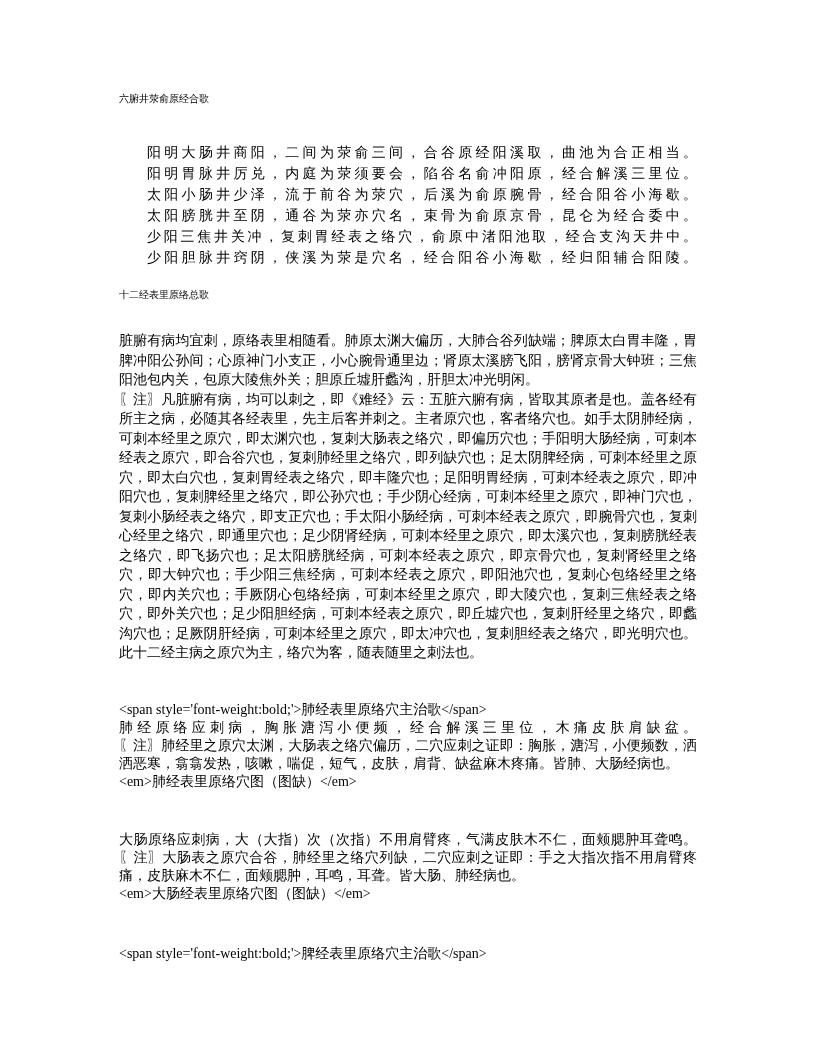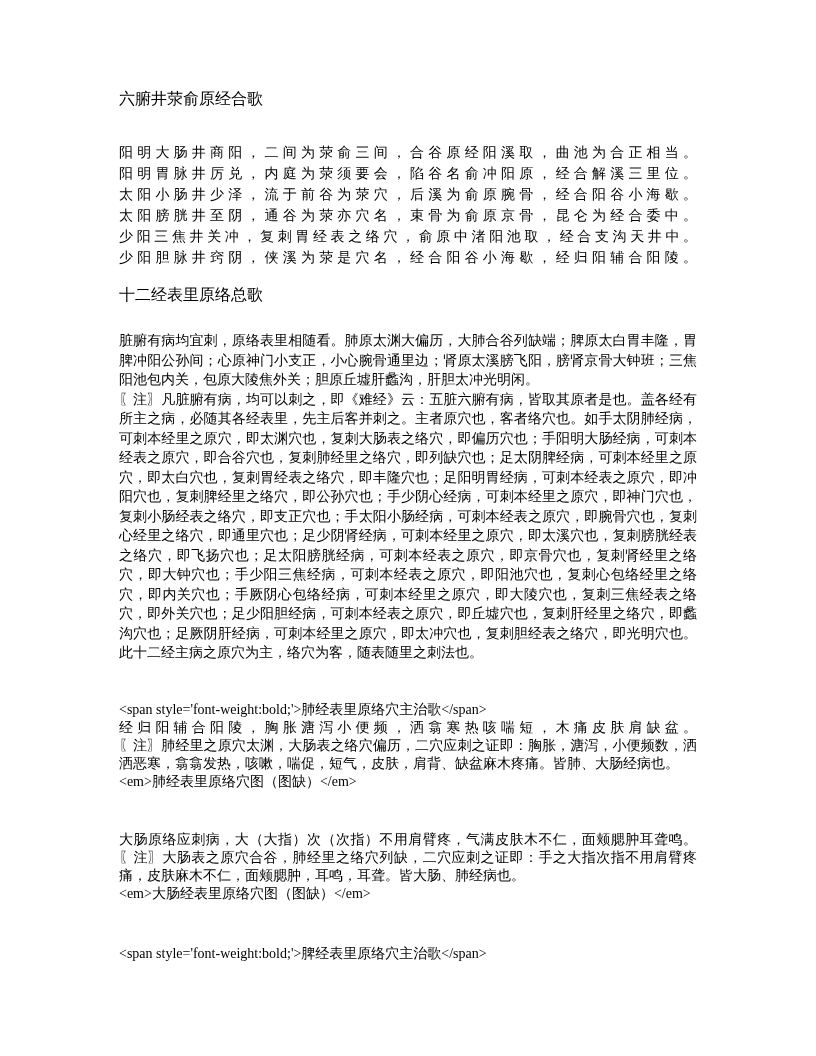--- a/index.html
+++ b/index.html
@@ -23,32 +23,33 @@
   .content {
     position: absolute;
     left: 119px;
     top: 88px;
     width: 578px;
     font-size: 14px;
   }
   .doc-title {
     margin: 0;
     font-weight: normal;
-    font-size: 16px;
+    font-size: 10px;
     line-height: 21px;
     text-align: left;
   }
   .poem {
     margin-top: 33px;
   }
   .poem-line {
     line-height: 21px;
     text-align: justify;
     text-align-last: justify;
     text-justify: inter-character;
+    margin-left: 28px;
   }
   .heading-gap {
     margin-top: 16px;
   }
   .para-group {
     margin-top: 26px;
   }
   .para {
     margin: 0;
     text-align: justify;
@@ -97,21 +98,21 @@
 
     <div class="doc-title heading-gap">十二经表里原络总歌</div>
 
     <div class="para-group">
       <p class="para">脏腑有病均宜刺，原络表里相随看。肺原太渊大偏历，大肺合谷列缺端；脾原太白胃丰隆，胃脾冲阳公孙间；心原神门小支正，小心腕骨通里边；肾原太溪膀飞阳，膀肾京骨大钟班；三焦阳池包内关，包原大陵焦外关；胆原丘墟肝蠡沟，肝胆太冲光明闲。</p>
       <p class="para">〖注〗凡脏腑有病，均可以刺之，即《难经》云：五脏六腑有病，皆取其原者是也。盖各经有所主之病，必随其各经表里，先主后客并刺之。主者原穴也，客者络穴也。如手太阴肺经病，可刺本经里之原穴，即太渊穴也，复刺大肠表之络穴，即偏历穴也；手阳明大肠经病，可刺本经表之原穴，即合谷穴也，复刺肺经里之络穴，即列缺穴也；足太阴脾经病，可刺本经里之原穴，即太白穴也，复刺胃经表之络穴，即丰隆穴也；足阳明胃经病，可刺本经表之原穴，即冲阳穴也，复刺脾经里之络穴，即公孙穴也；手少阴心经病，可刺本经里之原穴，即神门穴也，复刺小肠经表之络穴，即支正穴也；手太阳小肠经病，可刺本经表之原穴，即腕骨穴也，复刺心经里之络穴，即通里穴也；足少阴肾经病，可刺本经里之原穴，即太溪穴也，复刺膀胱经表之络穴，即飞扬穴也；足太阳膀胱经病，可刺本经表之原穴，即京骨穴也，复刺肾经里之络穴，即大钟穴也；手少阳三焦经病，可刺本经表之原穴，即阳池穴也，复刺心包络经里之络穴，即内关穴也；手厥阴心包络经病，可刺本经里之原穴，即大陵穴也，复刺三焦经表之络穴，即外关穴也；足少阳胆经病，可刺本经表之原穴，即丘墟穴也，复刺肝经里之络穴，即蠡沟穴也；足厥阴肝经病，可刺本经里之原穴，即太冲穴也，复刺胆经表之络穴，即光明穴也。此十二经主病之原穴为主，络穴为客，随表随里之刺法也。</p>
     </div>
 
     <div class="section">
       <div class="line">&lt;span style='font-weight:bold;'&gt;肺经表里原络穴主治歌&lt;/span&gt;</div>
-      <div class="verse">经归阳辅合阳陵，胸胀溏泻小便频，洒翕寒热咳喘短，木痛皮肤肩缺盆。</div>
+      <div class="verse">肺经原络应刺病，胸胀溏泻小便频，经合解溪三里位，木痛皮肤肩缺盆。</div>
       <p class="para">〖注〗肺经里之原穴太渊，大肠表之络穴偏历，二穴应刺之证即：胸胀，溏泻，小便频数，洒洒恶寒，翕翕发热，咳嗽，喘促，短气，皮肤，肩背、缺盆麻木疼痛。皆肺、大肠经病也。</p>
       <div class="line">&lt;em&gt;肺经表里原络穴图（图缺）&lt;/em&gt;</div>
     </div>
 
     <div class="section section-2">
       <div class="verse">大肠原络应刺病，大（大指）次（次指）不用肩臂疼，气满皮肤木不仁，面颊腮肿耳聋鸣。</div>
       <p class="para">〖注〗大肠表之原穴合谷，肺经里之络穴列缺，二穴应刺之证即：手之大指次指不用肩臂疼痛，皮肤麻木不仁，面颊腮肿，耳鸣，耳聋。皆大肠、肺经病也。</p>
       <div class="line">&lt;em&gt;大肠经表里原络穴图（图缺）&lt;/em&gt;</div>
     </div>
 

